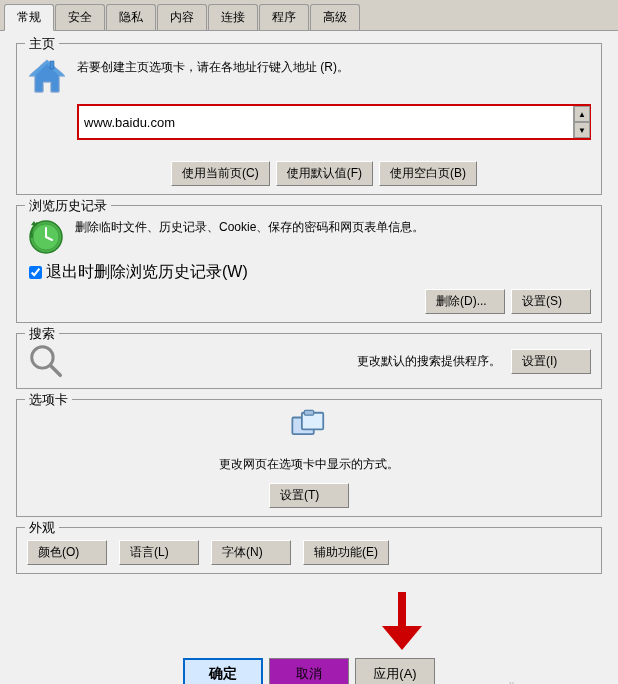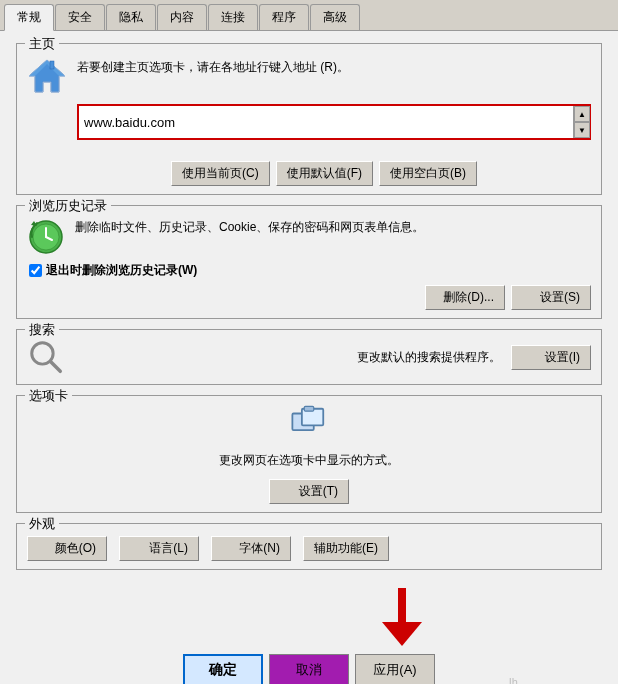--- a/index.html
+++ b/index.html
@@ -150,21 +150,21 @@
 
     .btn {
       padding: 3px 10px;
       background: #d4d0c8;
       border: 1px solid #808080;
       border-top-color: #fff;
       border-left-color: #fff;
       cursor: pointer;
       font-size: 12px;
       min-width: 80px;
-      text-align: right;
+      text-align: left;
     }
 
     
     .history-row {
       display: flex;
       align-items: flex-start;
       gap: 10px;
       margin-bottom: 6px;
     }
 
@@ -186,22 +186,21 @@
       margin-bottom: 6px;
       padding-left: 2px;
     }
 
     .checkbox-row input[type=checkbox] {
       width: 13px;
       height: 13px;
     }
 
     .checkbox-label {
-      font-size: 12px;
-      font-weight: bold;
+      font-size: 16px;
     }
 
     .history-buttons {
       display: flex;
       justify-content: flex-end;
       gap: 6px;
     }
 
     
     .search-section-inner {

